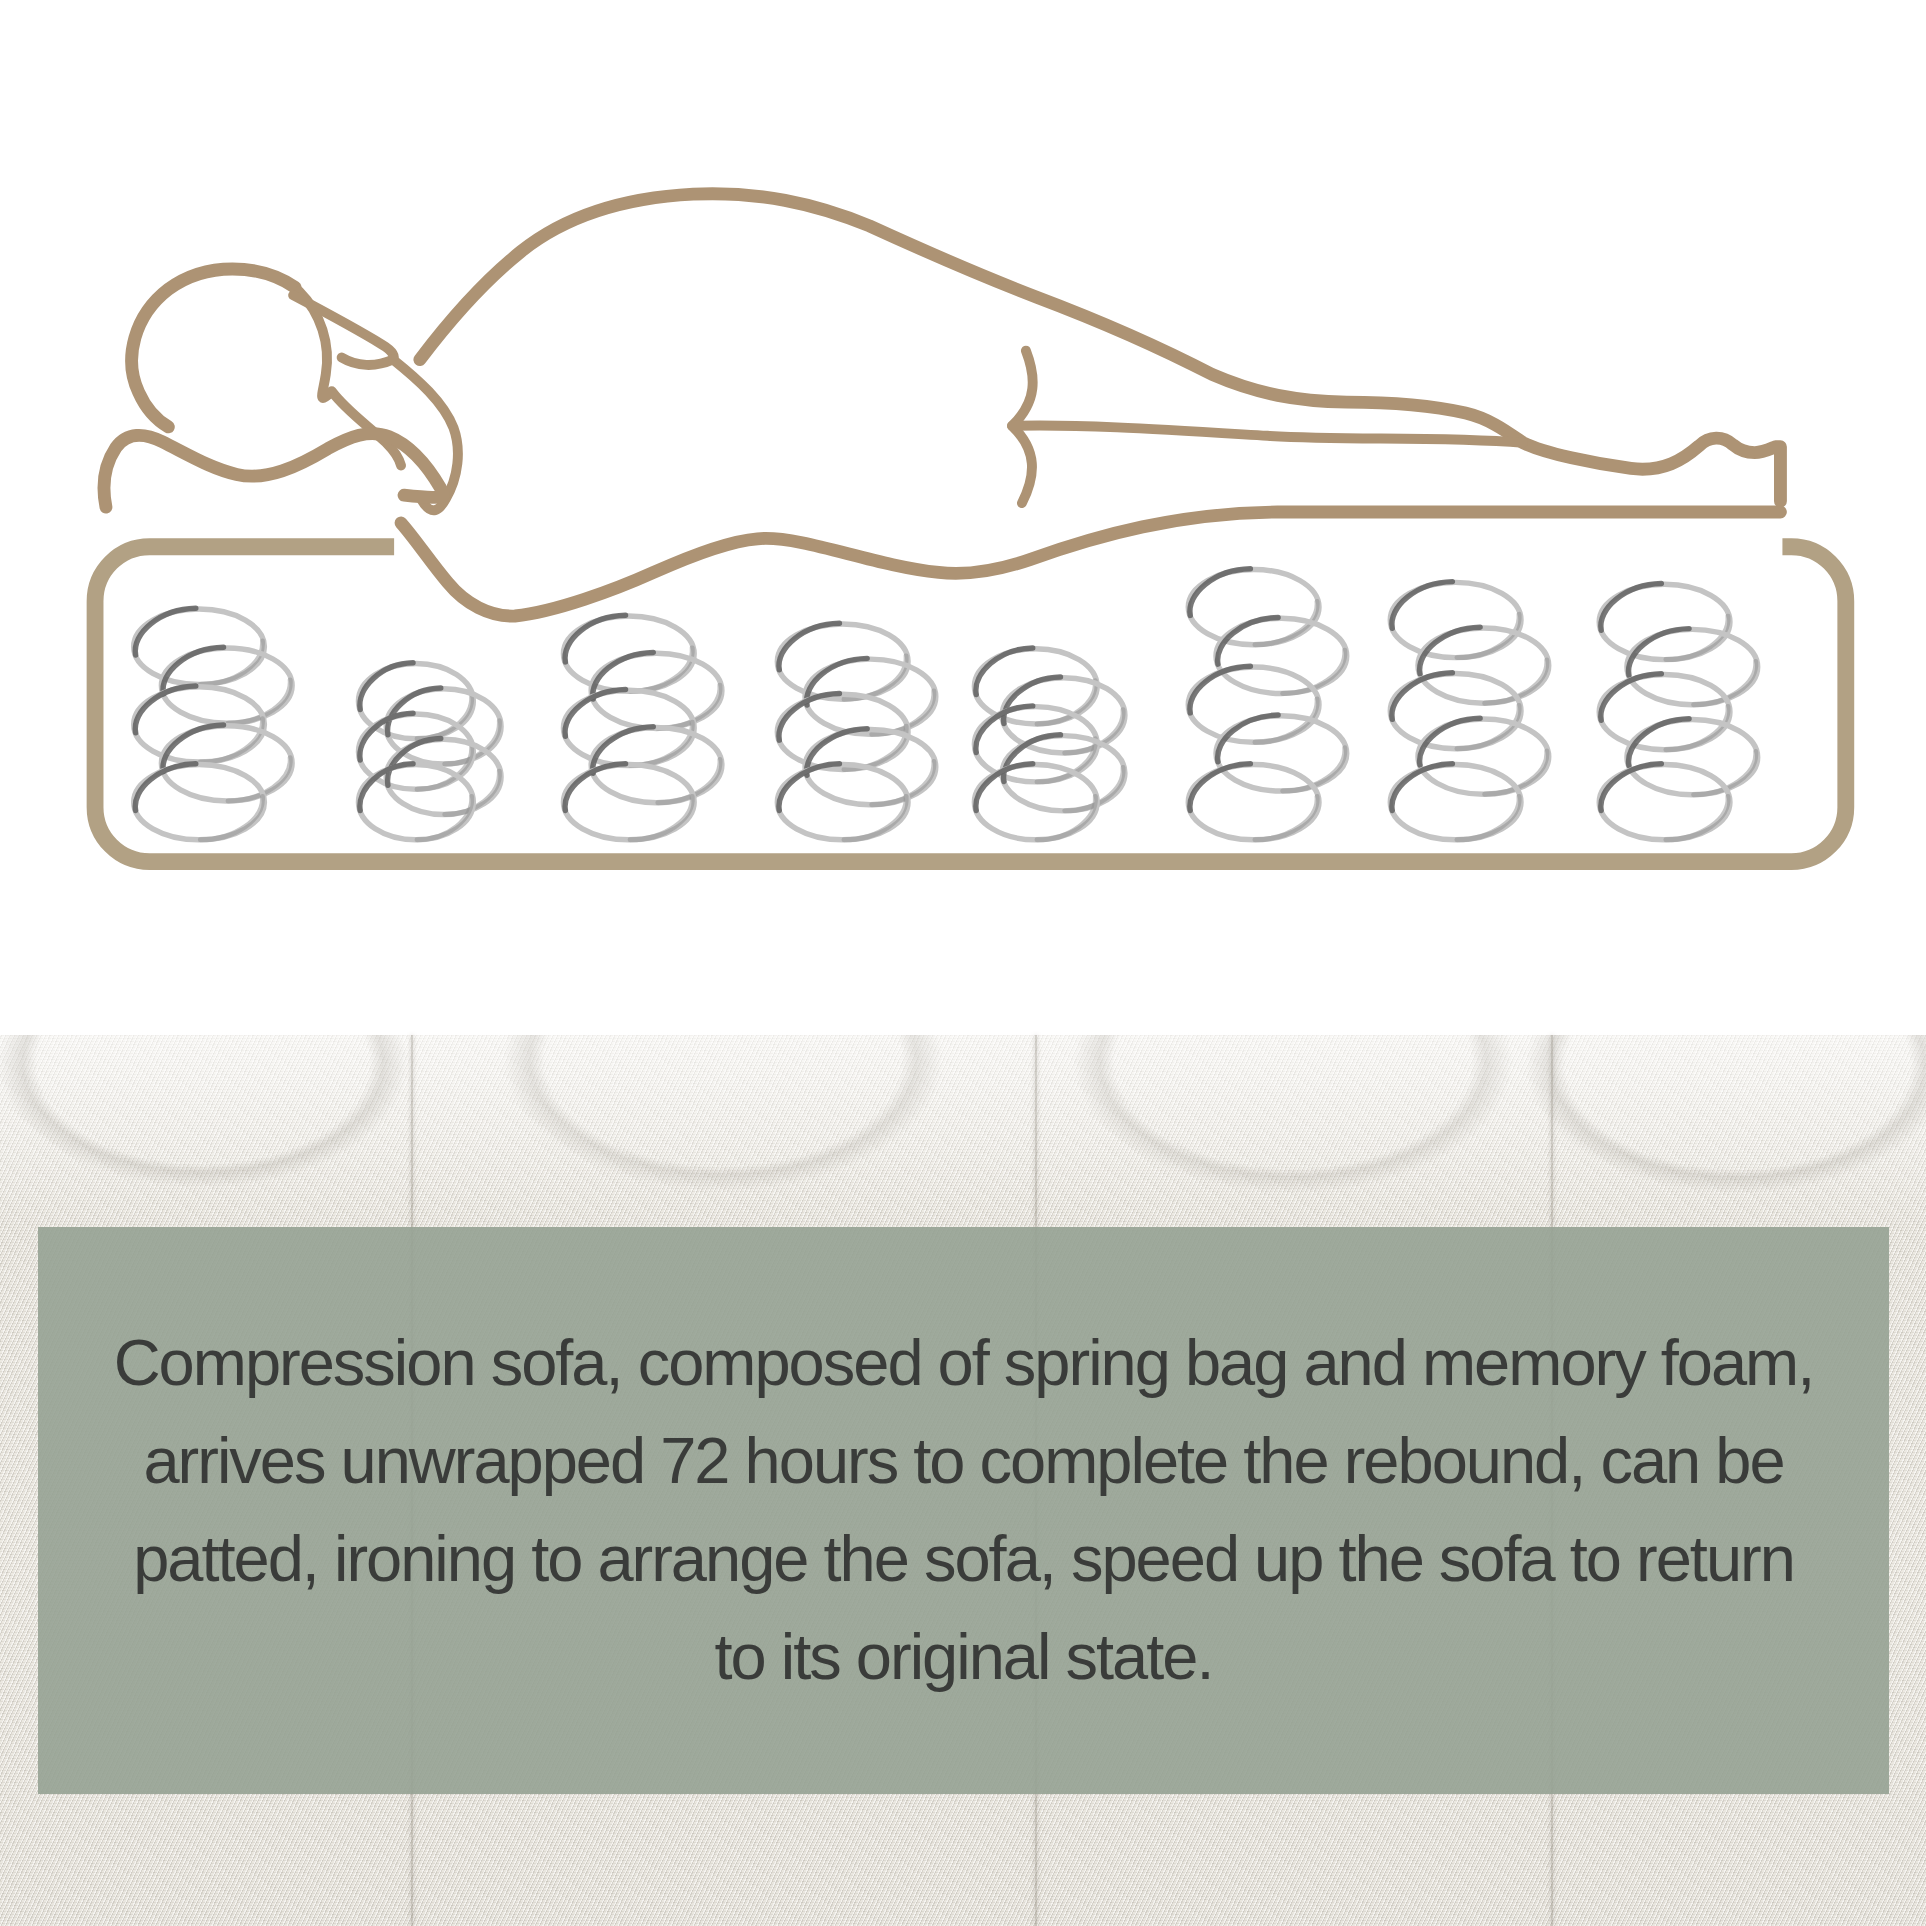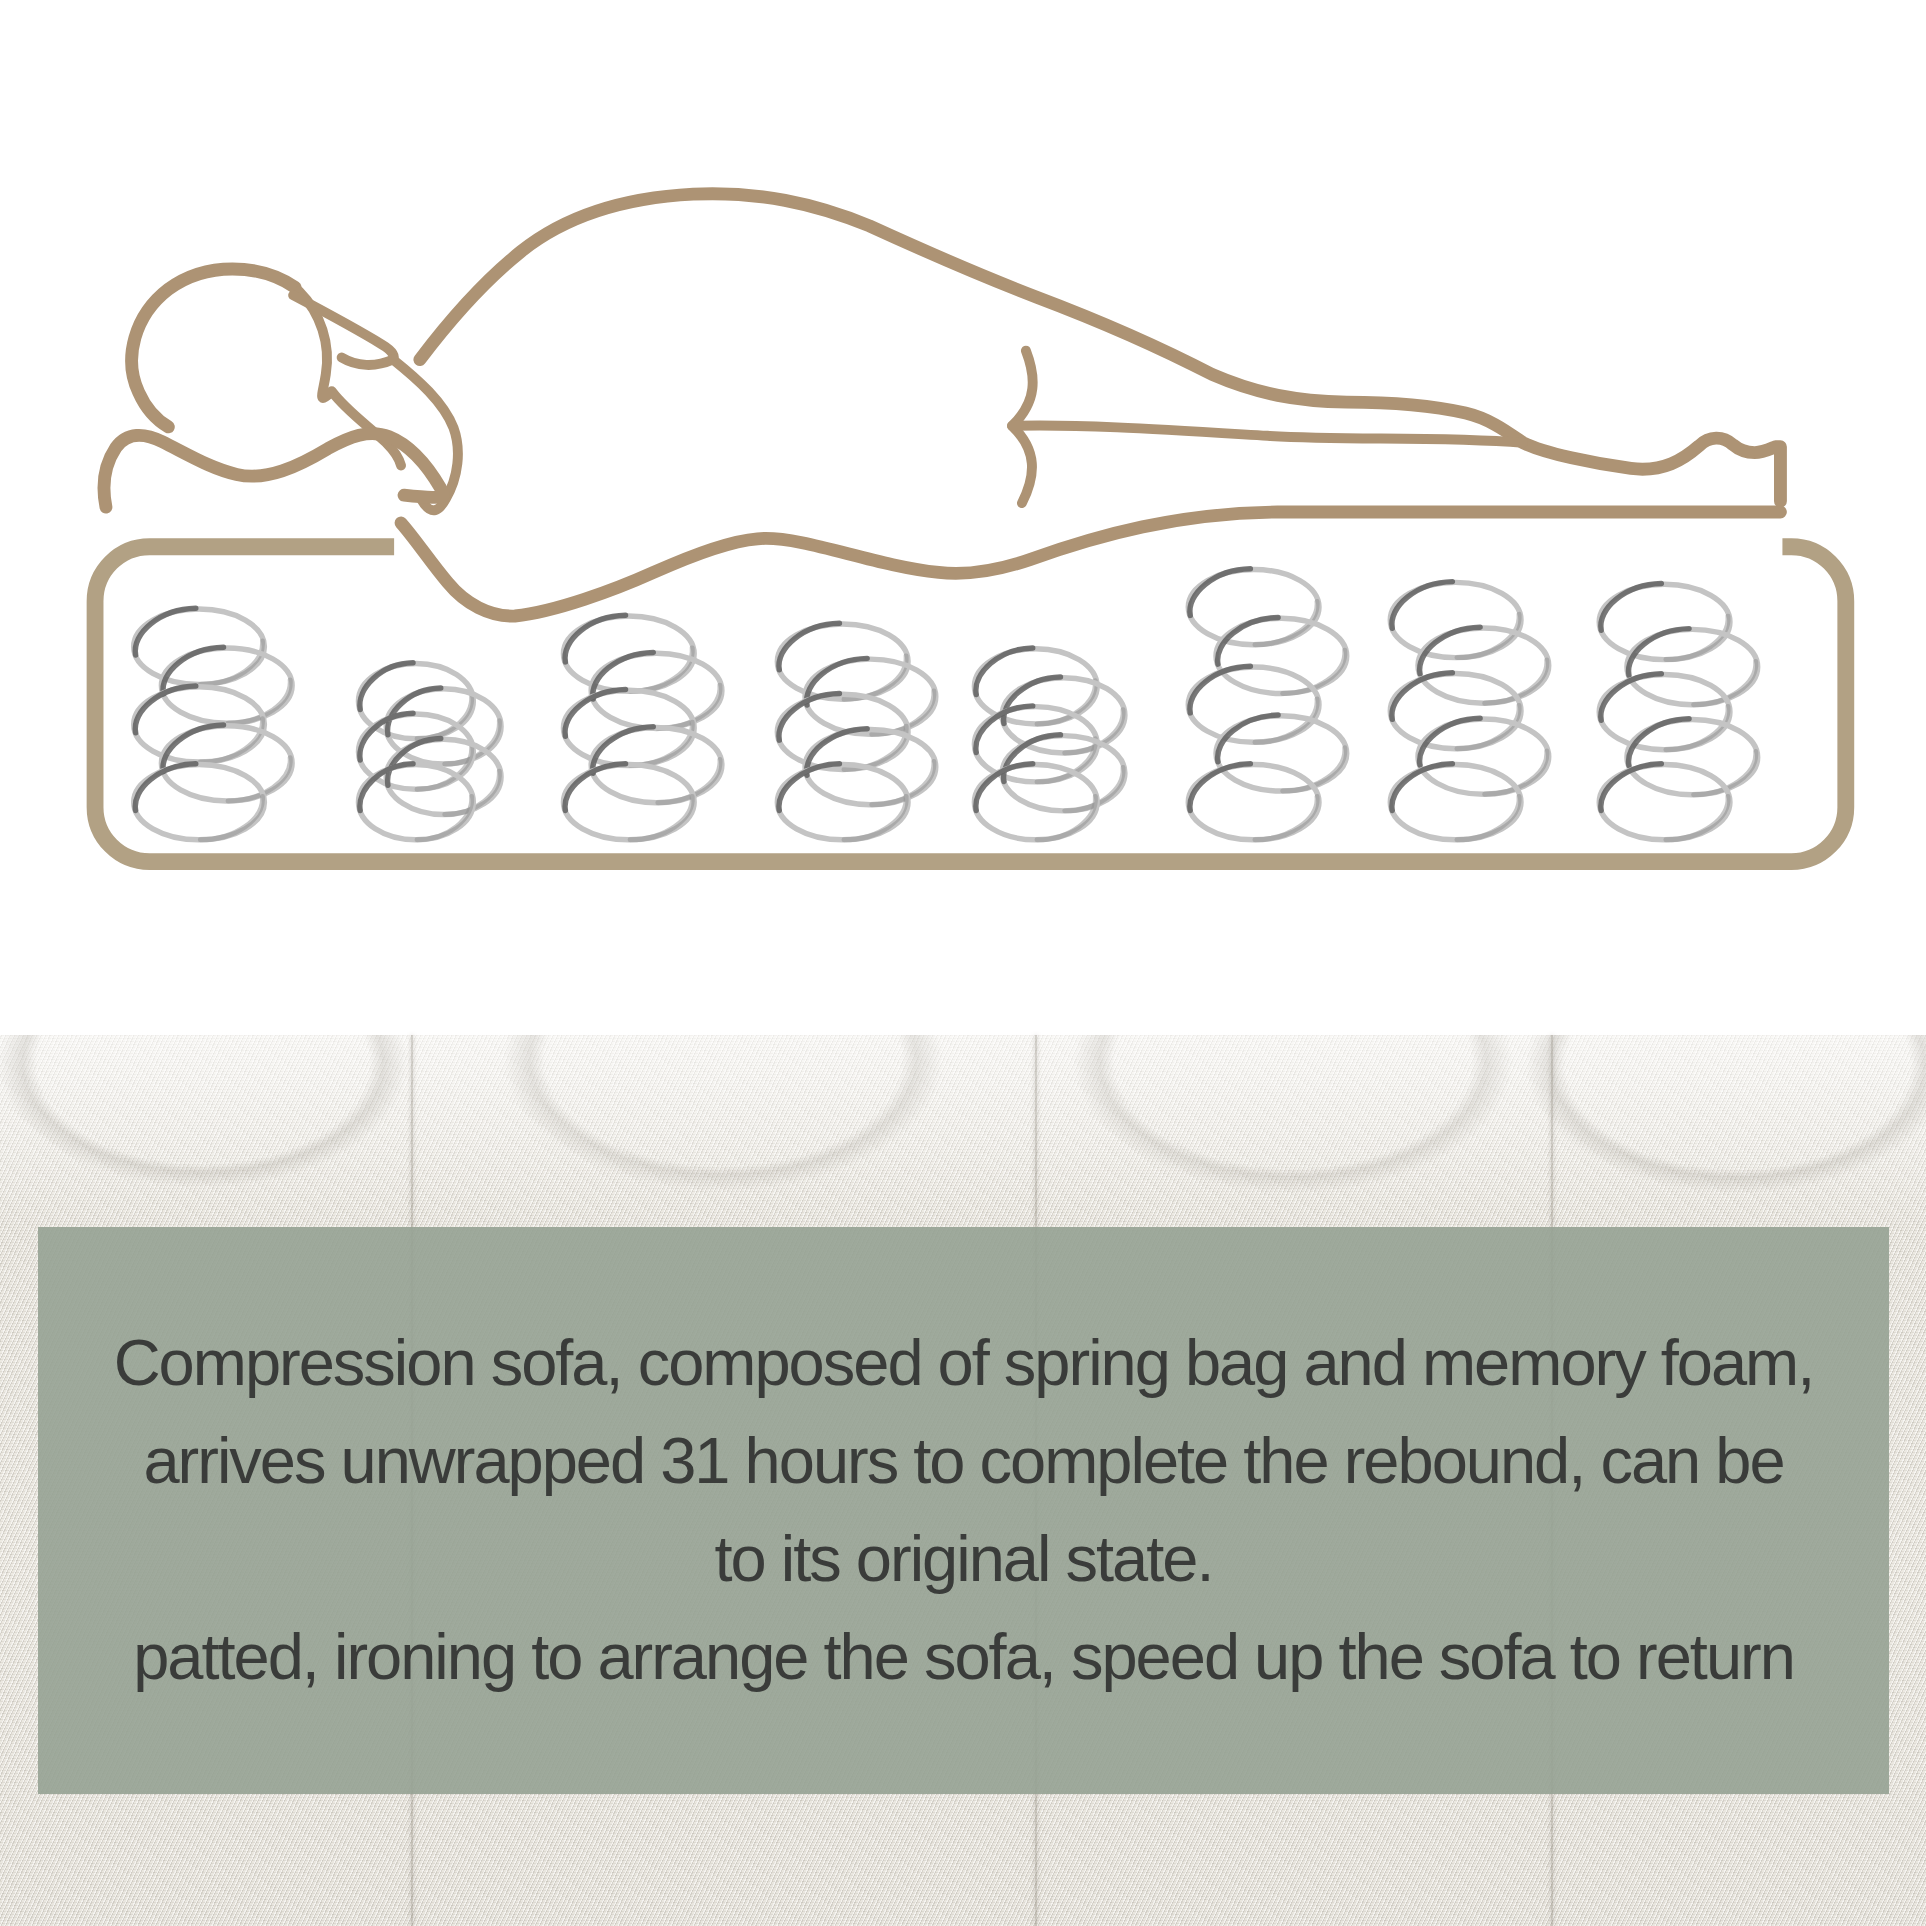--- a/index.html
+++ b/index.html
@@ -343,21 +343,21 @@
   <div class="photo">
     <div class="weave"></div>
     <div class="tufts"></div>
     <div class="seam" style="left:411px"></div>
     <div class="seam" style="left:1035px"></div>
     <div class="seam" style="left:1551px"></div>
 
     <div class="panel">
       <div id="caption-lines">
           <div class="cap-line">Compression sofa, composed of spring bag and memory foam,</div>
-          <div class="cap-line">arrives unwrapped 31 hours to complete the rebound, can be</div>
+          <div class="cap-line">arrives unwrapped 72 hours to complete the rebound, can be</div>
+          <div class="cap-line">patted, ironing to arrange the sofa, speed up the sofa to return</div>
           <div class="cap-line">to its original state.</div>
-          <div class="cap-line">patted, ironing to arrange the sofa, speed up the sofa to return</div>
         </div>
     </div>
   </div>
 
 </div>
 
 
 </body></html>

